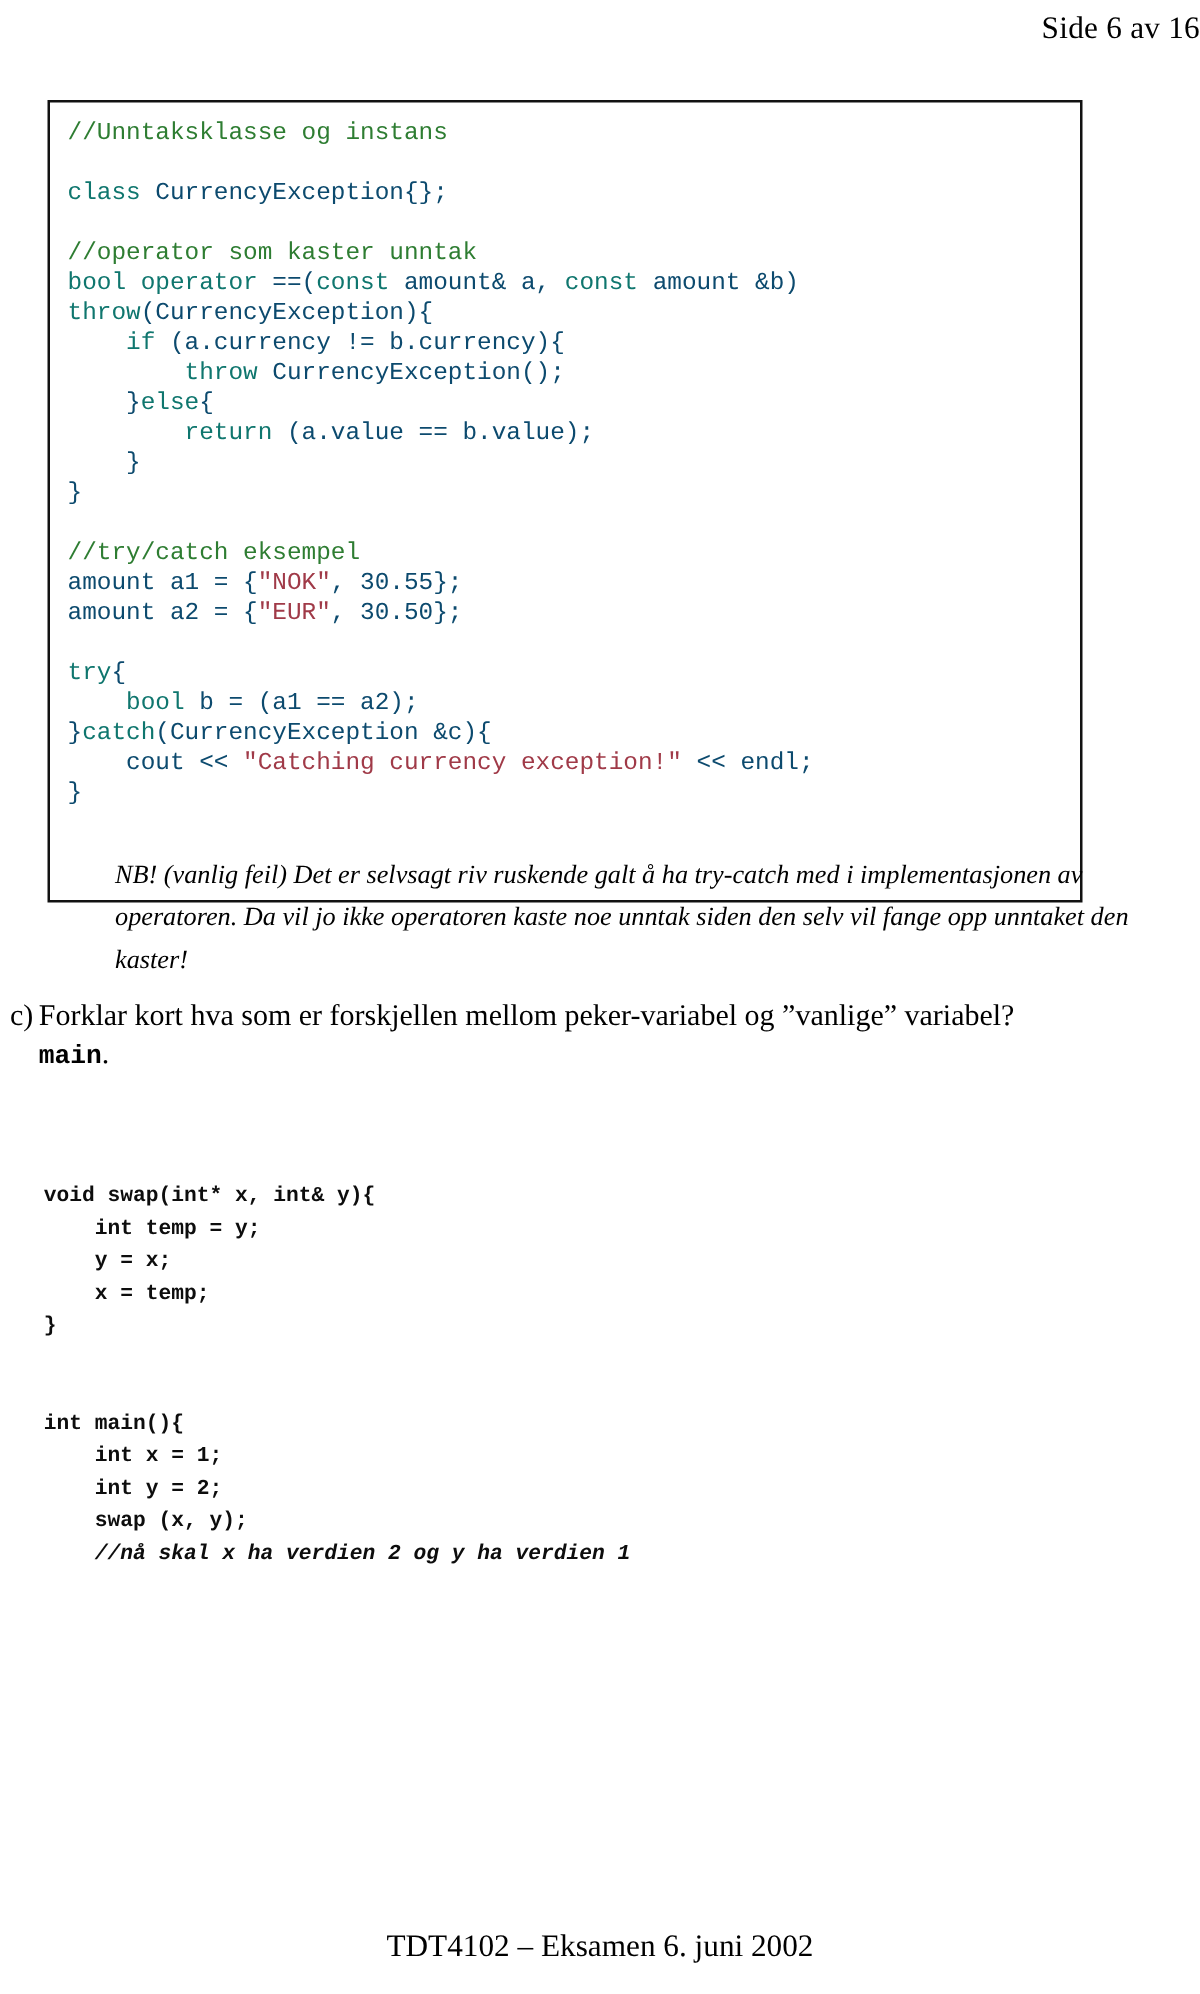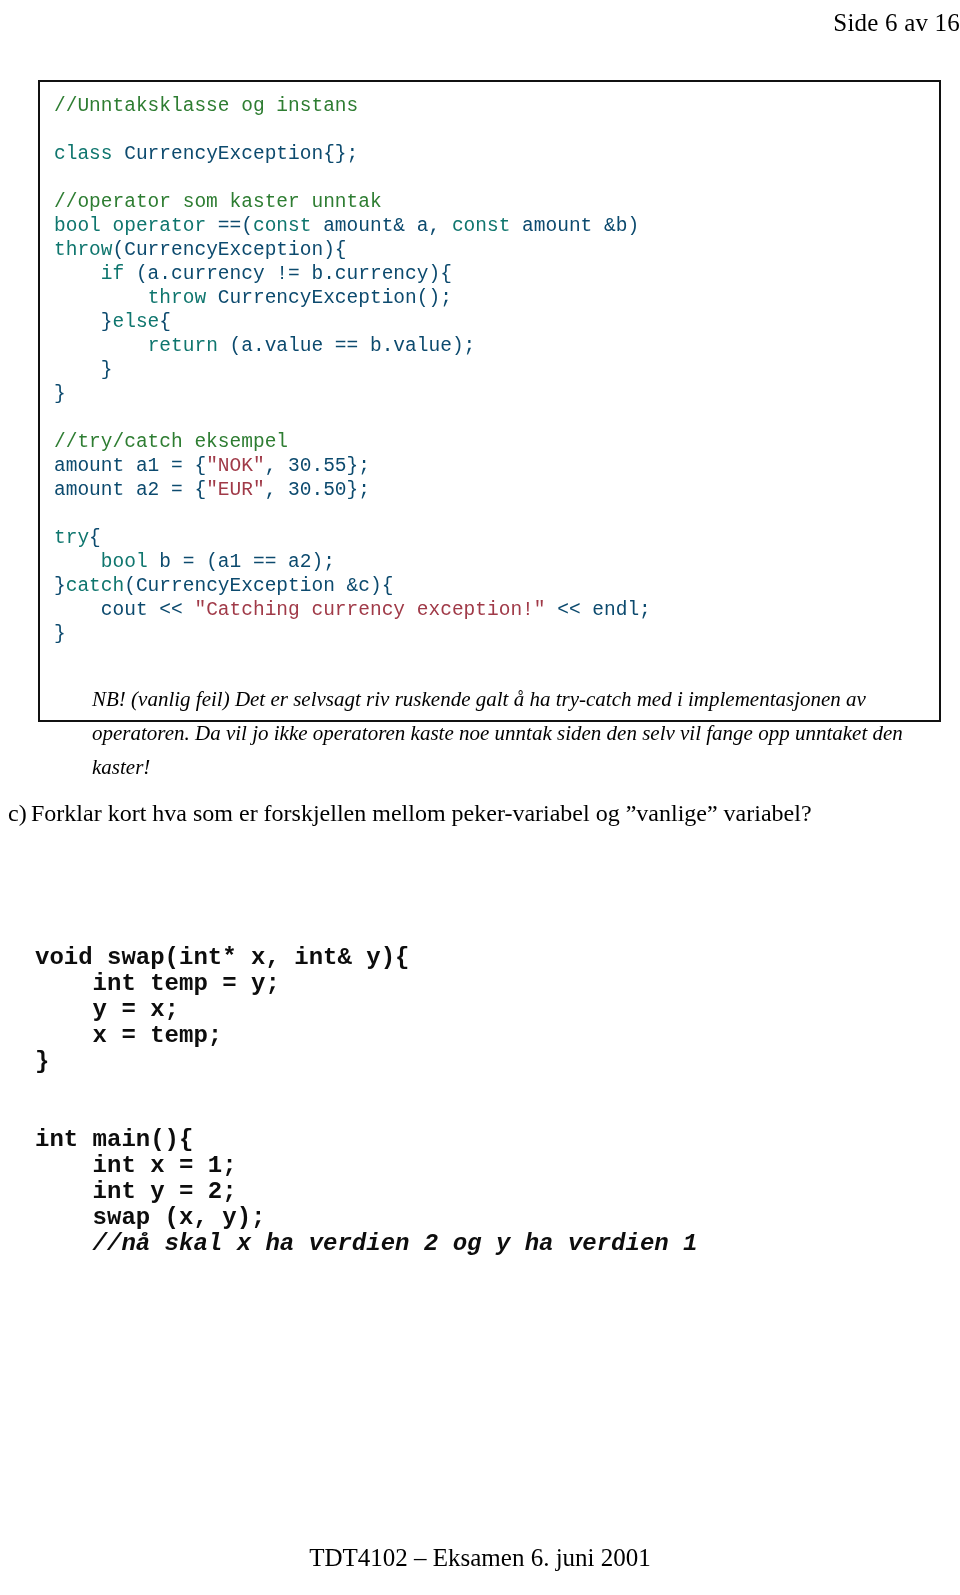--- a/index.html
+++ b/index.html
@@ -31,21 +31,21 @@
     line-height: 30px;
     letter-spacing: .2px;
     color: #000;
   }
 
   
   .code-box {
     position: absolute;
     left: 38px;
     top: 80px;
-    width: 903px;
+    width: 828px;
     height: 642px;
     box-sizing: border-box;
     border: 2px solid #111111;
     background: #ffffff;
     padding: 12px 0 0 14px;
   }
 
   .code {
     font-family: "Liberation Mono", "DejaVu Sans Mono", monospace;
     font-size: 19.5px;
@@ -107,21 +107,21 @@
   }
 
   
   .code2 {
     position: absolute;
     left: 35px;
     top: 945px;
     width: 880px;
     font-family: "Liberation Mono", "DejaVu Sans Mono", monospace;
     font-weight: bold;
-    font-size: 24px;
+    font-size: 17px;
     line-height: 26px;
     white-space: pre;
     color: #0d0d0d;
   }
   .code2 .ln { display: block; min-height: 26px; }
   .code2 .blank { display: block; height: 26px; }
   .code2 .cmi { font-style: italic; }
 
   
   .page-footer {
@@ -147,18 +147,19 @@
       <div>NB! (vanlig feil) Det er selvsagt riv ruskende galt å ha try-catch med i implementasjonen av</div>
       <div>operatoren. Da vil jo ikke operatoren kaste noe unntak siden den selv vil fange opp unntaket den</div>
       <div>kaster!</div>
     </div>
 </div>
 
 <div class="question">
   <span class="marker">c)</span>
   <div class="qbody">
     <span class="qline">Forklar kort hva som er forskjellen mellom peker-variabel og ”vanlige” variabel?</span>
+    <span class="qline"><span class="mono">main</span><span>.</span></span>
   </div>
 </div>
 
 <div class="code2" id="code-listing"><span class="ln">void swap(int* x, int&amp; y){</span><span class="ln">    int temp = y;</span><span class="ln">    y = x;</span><span class="ln">    x = temp;</span><span class="ln">}</span><span class="blank"> </span><span class="blank"> </span><span class="ln">int main(){</span><span class="ln">    int x = 1;</span><span class="ln">    int y = 2;</span><span class="ln">    swap (x, y);</span><span class="ln cmi">    //nå skal x ha verdien 2 og y ha verdien 1</span></div>
 
-<div class="page-footer">TDT4102 – Eksamen 6. juni 2001</div>
+<div class="page-footer">TDT4102 – Eksamen 6. juni 2002</div>
 
 </body></html>

